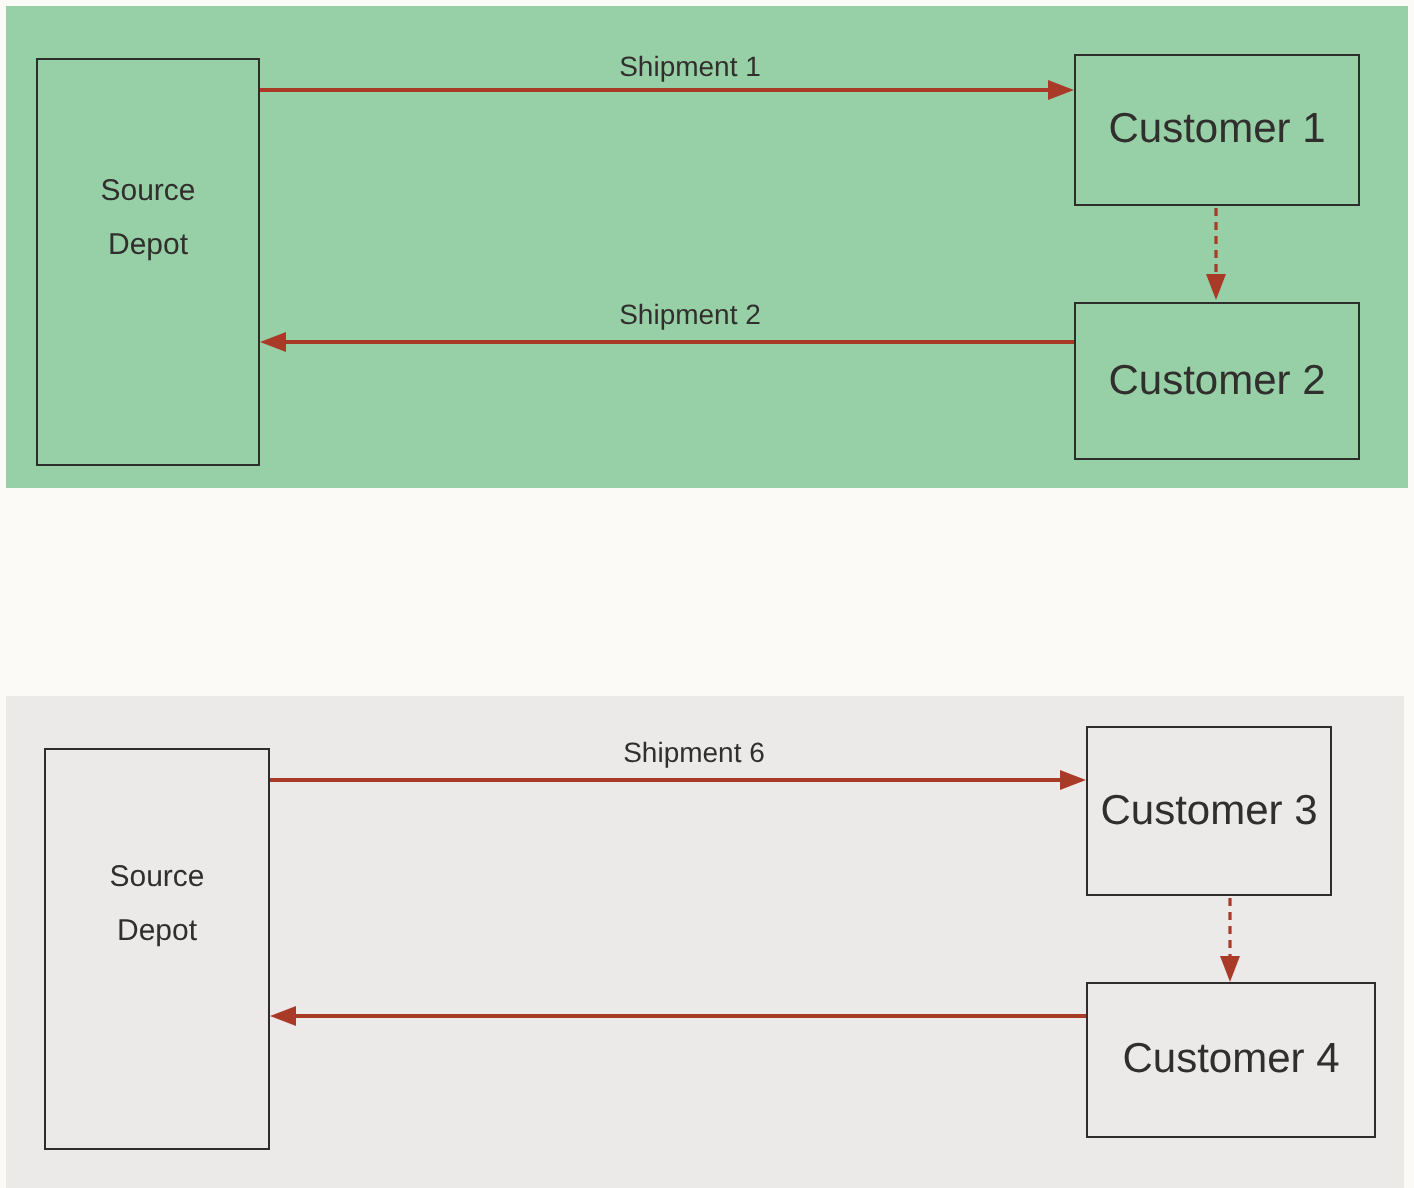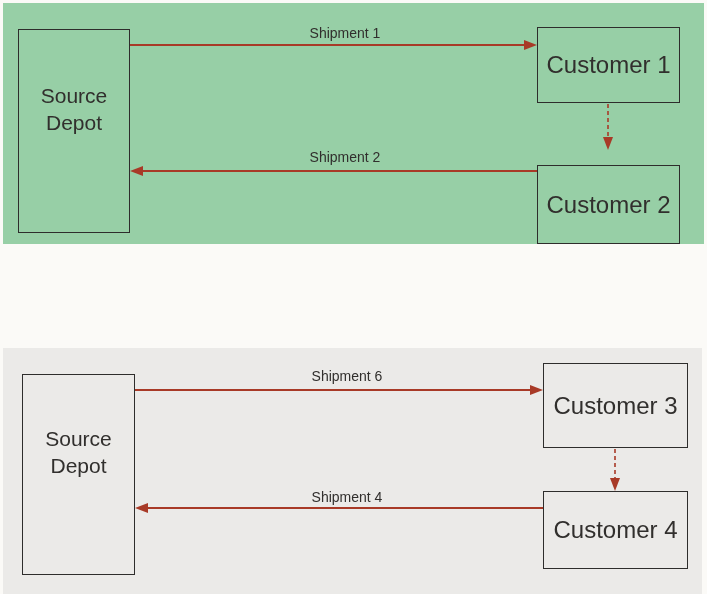--- a/index.html
+++ b/index.html
@@ -25,44 +25,44 @@
   .panel-bottom{left:3px;top:348px;width:699px;height:246px;background:var(--panel2-bg);}
   .node{
     position:absolute;
     border:1px solid var(--box-border);
     display:flex;
     align-items:center;
     justify-content:center;
     text-align:center;
     background:transparent;
   }
-  .depot{font-size:21px;line-height:27px;padding-bottom:45px;flex-direction:column;}
-  .customer{font-size:24px;}
+  .depot{font-size:15px;line-height:27px;padding-bottom:45px;flex-direction:column;}
+  .customer{font-size:21px;}
   .ship-label{
     position:absolute;
     width:220px;
     text-align:center;
     font-size:14px;
     line-height:20px;
   }
   svg.arrows{position:absolute;left:0;top:0;width:100%;height:100%;pointer-events:none;}
   .arrow-line{stroke:var(--arrow);stroke-width:2;fill:none;}
   .arrow-dashed{stroke:var(--arrow);stroke-width:1.6;fill:none;stroke-dasharray:4 3;}
   .arrow-head{fill:var(--arrow);stroke:none;}
 
   
   .p1-depot{left:15px;top:26px;width:112px;height:204px;}
   .p1-cust1{left:534px;top:24px;width:143px;height:76px;}
-  .p1-cust2{left:534px;top:148px;width:143px;height:79px;margin-top:14px;}
+  .p1-cust2{left:534px;top:148px;width:143px;height:79px;}
   .p1-lab1{left:232px;top:20px;}
   .p1-lab2{left:232px;top:144px;}
 
   
   .p2-depot{left:19px;top:26px;width:113px;height:201px;}
-  .p2-cust1{left:540px;top:15px;width:145px;height:85px;}
+  .p2-cust1{left:540px;top:15px;width:123px;height:85px;}
   .p2-cust2{left:540px;top:143px;width:145px;height:78px;text-align:center;}
   .p2-lab1{left:234px;top:18px;}
   .p2-lab2{left:234px;top:139px;}
 </style>
 </head>
 <body>
 
 <div class="stage">
 
   <div class="panel panel-top">
@@ -117,16 +117,15 @@
 
     <div class="node customer p2-cust1">
       <span>Customer 3</span>
     </div>
 
     <div class="node customer p2-cust2">
       <span>Customer 4</span>
     </div>
 
     <div class="ship-label p2-lab1">Shipment 6</div>
-    <div class="ship-label p2-lab2">Shipment 4</div>
   </div>
 
 </div>
 
 </body></html>

